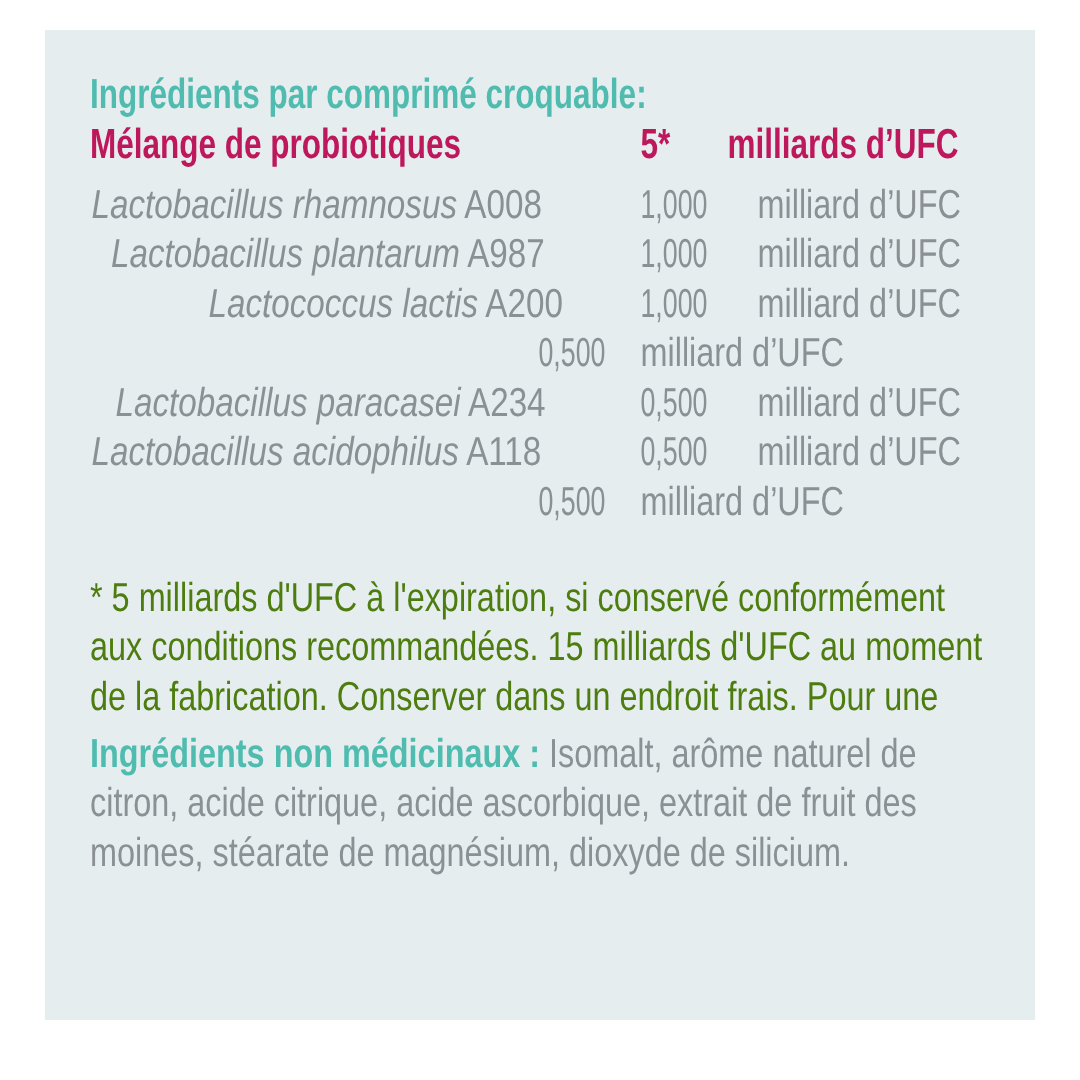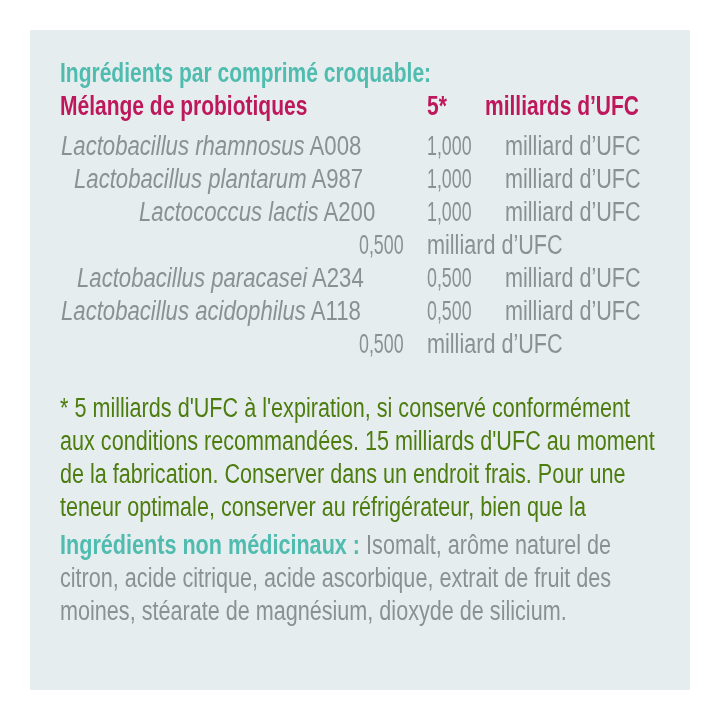--- a/index.html
+++ b/index.html
@@ -7,21 +7,21 @@
     padding: 0;
     width: 720px;
     height: 720px;
     background: #ffffff;
     overflow: hidden;
     font-family: "Liberation Sans", sans-serif;
   }
   .panel {
     position: absolute;
     left: 30px;
-    top: 30px;
+    top: 20px;
     width: 660px;
     height: 660px;
     background: #e6edee;
     overflow: hidden;
   }
   .content {
     position: absolute;
     left: 30px;
     top: 26px;
     width: 615px;
@@ -180,21 +180,20 @@
           <span class="cond c80">milliard d’UFC</span>
         </div>
       </div>
 
     </div>
 
     <div class="footnote">
       <div><span class="cond c80">* 5 milliards d'UFC à l'expiration, si conservé conformément</span></div>
       <div><span class="cond c80">aux conditions recommandées. 15 milliards d'UFC au moment</span></div>
       <div><span class="cond c80">de la fabrication. Conserver dans un endroit frais. Pour une</span></div>
-      <div><span class="cond c80">teneur optimale, conserver au réfrigérateur, bien que la</span></div>
     </div>
 
     <div class="nonmed">
       <div>
         <span class="cond c80"><span class="nm-label">Ingrédients non médicinaux :</span><span class="nm-rest">Isomalt, arôme naturel de</span></span>
       </div>
       <div><span class="cond c80">citron, acide citrique, acide ascorbique, extrait de fruit des</span></div>
       <div><span class="cond c80">moines, stéarate de magnésium, dioxyde de silicium.</span></div>
     </div>
 

